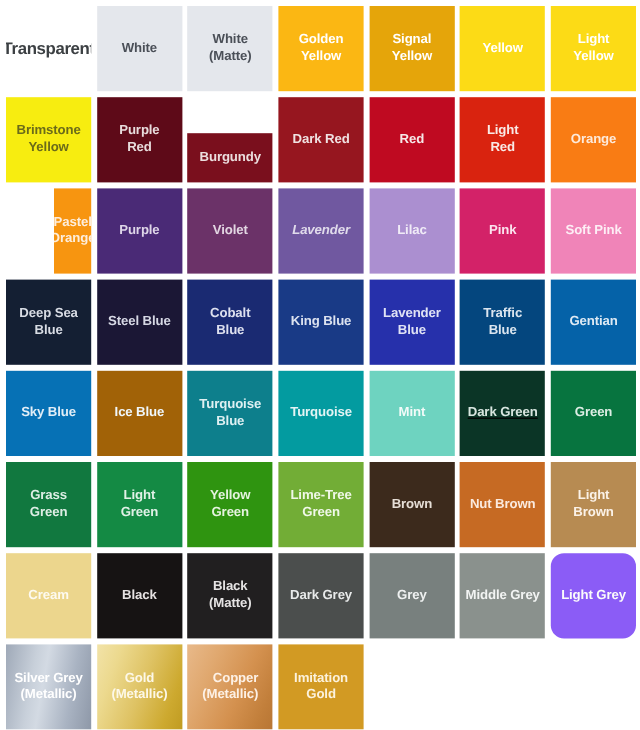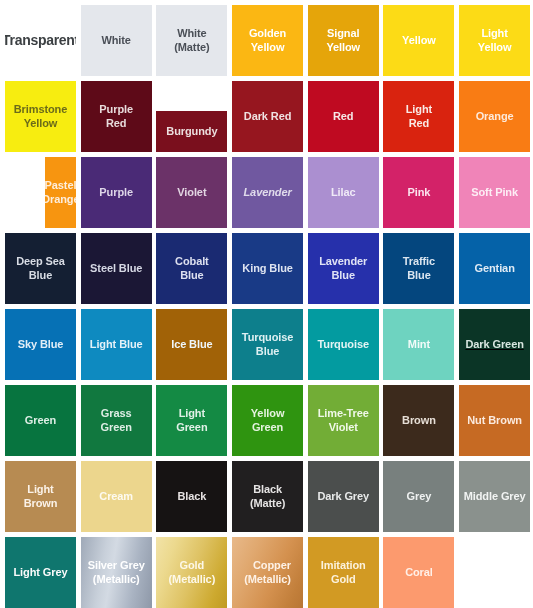--- a/index.html
+++ b/index.html
@@ -142,23 +142,20 @@
     <div class="swatch" style="background: rgb(4, 70, 126);">
       <span class="swatch-label" style="color: rgb(219, 229, 239);">Traffic
 Blue</span>
     </div>
     <div class="swatch" style="background: rgb(5, 98, 168);">
       <span class="swatch-label" style="color: rgb(223, 234, 244);">Gentian</span>
     </div>
     <div class="swatch" style="background: rgb(6, 113, 181);">
       <span class="swatch-label" style="color: rgb(226, 238, 247);">Sky Blue</span>
     </div>
-    <div class="swatch" style="background: rgb(14, 138, 192);">
-      <span class="swatch-label" style="color: rgb(228, 241, 248);">Light Blue</span>
-    </div>
     <div class="swatch" style="background: #a16207;">
       <span class="swatch-label" style="color: rgb(240, 247, 251);">Ice Blue</span>
     </div>
     <div class="swatch" style="background: rgb(13, 127, 140);">
       <span class="swatch-label" style="color: rgb(222, 240, 242);">Turquoise
 Blue</span>
     </div>
     <div class="swatch" style="background: rgb(3, 155, 160);">
       <span class="swatch-label" style="color: rgb(227, 244, 244);">Turquoise</span>
     </div>
@@ -178,21 +175,21 @@
     <div class="swatch" style="background: rgb(20, 138, 68);">
       <span class="swatch-label" style="color: rgb(225, 241, 231);">Light
 Green</span>
     </div>
     <div class="swatch" style="background: rgb(47, 148, 16);">
       <span class="swatch-label" style="color: rgb(229, 243, 223);">Yellow
 Green</span>
     </div>
     <div class="swatch" style="background: rgb(114, 173, 54);">
       <span class="swatch-label" style="color: rgb(240, 248, 232);">Lime-Tree
-Violet</span>
+Green</span>
     </div>
     <div class="swatch" style="background: rgb(60, 42, 28);">
       <span class="swatch-label" style="color: rgb(230, 222, 214);">Brown</span>
     </div>
     <div class="swatch" style="background: rgb(198, 106, 35);">
       <span class="swatch-label" style="color: rgb(251, 234, 222);">Nut Brown</span>
     </div>
     <div class="swatch" style="background: rgb(183, 139, 82);">
       <span class="swatch-label" style="color: rgb(251, 242, 232);">Light
 Brown</span>
@@ -209,35 +206,32 @@
     </div>
     <div class="swatch" style="background: rgb(75, 78, 77);">
       <span class="swatch-label" style="color: rgb(232, 234, 234);">Dark Grey</span>
     </div>
     <div class="swatch" style="background: rgb(120, 128, 126);">
       <span class="swatch-label" style="color: rgb(239, 241, 241);">Grey</span>
     </div>
     <div class="swatch" style="background: rgb(138, 145, 141);">
       <span class="swatch-label" style="color: rgb(242, 244, 243);">Middle Grey</span>
     </div>
-    <div class="swatch" style="background: #0f766e;">
+    <div class="swatch" style="background: #8b5cf6; border-radius: 11px;">
       <span class="swatch-label" style="color: rgb(251, 251, 251);">Light Grey</span>
     </div>
     <div class="swatch" style="background: linear-gradient(100deg, rgb(159, 169, 184) 0%, rgb(200, 208, 218) 32%, rgb(211, 218, 227) 44%, rgb(169, 179, 194) 74%, rgb(142, 152, 168) 100%);">
       <span class="swatch-label" style="color: rgb(255, 255, 255);">Silver Grey
 (Metallic)</span>
     </div>
     <div class="swatch" style="background: linear-gradient(110deg, rgb(242, 227, 168) 0%, rgb(236, 217, 142) 22%, rgb(222, 194, 99) 52%, rgb(205, 169, 47) 82%, rgb(192, 155, 33) 100%);">
       <span class="swatch-label" style="color: rgb(253, 248, 232);">Gold
 (Metallic)</span>
     </div>
     <div class="swatch" style="background: linear-gradient(115deg, rgb(232, 185, 138) 0%, rgb(224, 168, 111) 28%, rgb(212, 145, 79) 60%, rgb(194, 127, 59) 85%, rgb(184, 118, 52) 100%);">
       <span class="swatch-label" style="color: rgb(253, 241, 230); text-align: right;">Copper
 (Metallic)</span>
     </div>
     <div class="swatch" style="background: rgb(210, 154, 35); text-align: center;">
       <span class="swatch-label" style="color: rgb(252, 242, 221);">Imitation
 Gold</span>
     </div>
-    <div class="swatch" style="background: rgb(252, 154, 110);">
-      <span class="swatch-label" style="color: rgb(255, 240, 232);">Coral</span>
-    </div>
   </div>
 
 </body></html>

